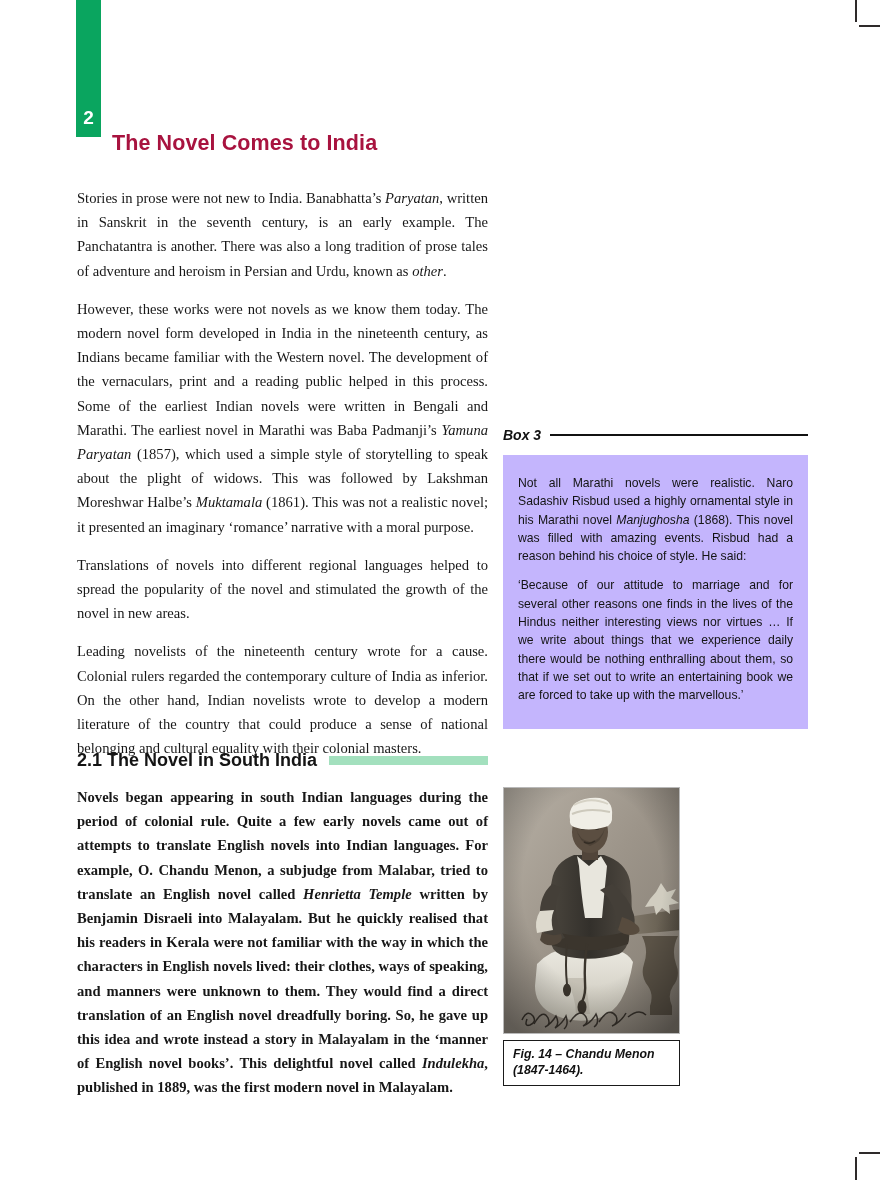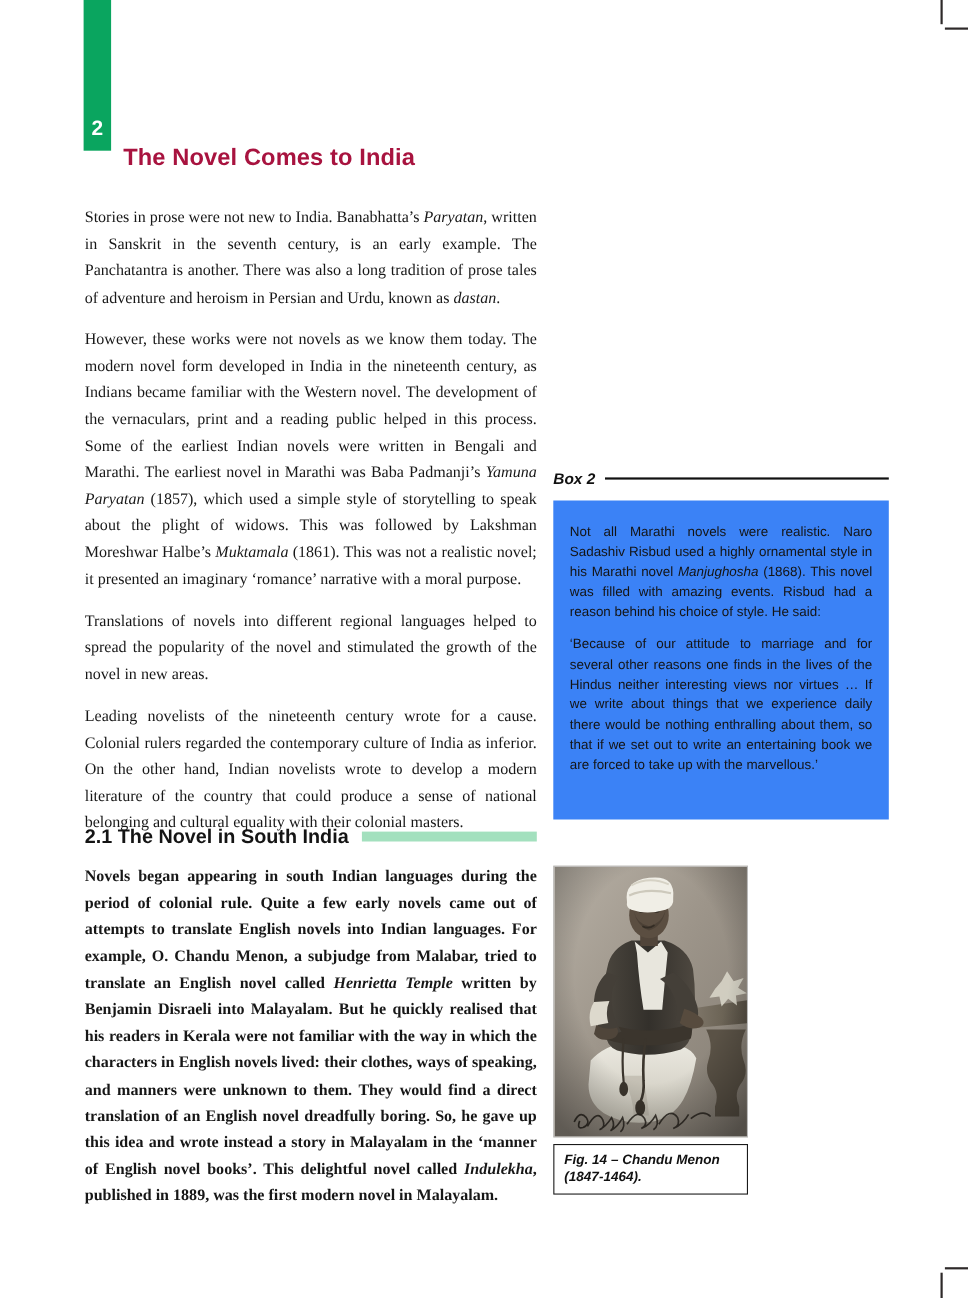--- a/index.html
+++ b/index.html
@@ -129,22 +129,22 @@
     white-space: nowrap;
   }
   .box-rule {
     flex: 1 1 auto;
     height: 2.5px;
     background: #111111;
     margin-left: 9px;
   }
   .box-body {
     margin-top: 10px;
-    background: #3b82f6;
-    padding: 19px 15px 24px 15px;
+    background: #c4b5fd;
+    padding: 19px 15px 8px 15px;
   }
   .box-para {
     font-family: "Liberation Sans", sans-serif;
     font-size: 12.2px;
     line-height: 18.3px;
     text-align: justify;
     color: #141414;
     margin: 0 0 11px 0;
   }
   .box-para:last-child { margin-bottom: 16px; }
@@ -190,29 +190,29 @@
 <div class="cropmark cm-tr-v"></div>
 <div class="cropmark cm-tr-h"></div>
 <div class="cropmark cm-br-h"></div>
 <div class="cropmark cm-br-v"></div>
 
 <div class="chapter-bar"></div>
 <div class="chapter-num">2</div>
 <div class="chapter-title">The Novel Comes to India</div>
 
 <div class="text-column">
-  <p class="body-para">Stories in prose were not new to India. Banabhatta’s <em>Paryatan</em>, written in Sanskrit in the seventh century, is an early example. The Panchatantra is another. There was also a long tradition of prose tales of adventure and heroism in Persian and Urdu, known as <em>dastan</em>.</p>
+  <p class="body-para">Stories in prose were not new to India. Banabhatta’s <em>Paryatan</em>, written in Sanskrit in the seventh century, is an early example. The Panchatantra is another. There was also a long tradition of prose tales of adventure and heroism in Persian and Urdu, known as <em>other</em>.</p>
   <p class="body-para">However, these works were not novels as we know them today. The modern novel form developed in India in the nineteenth century, as Indians became familiar with the Western novel. The development of the vernaculars, print and a reading public helped in this process. Some of the earliest Indian novels were written in Bengali and Marathi. The earliest novel in Marathi was Baba Padmanji’s <em>Yamuna Paryatan</em> (1857), which used a simple style of storytelling to speak about the plight of widows. This was followed by Lakshman Moreshwar Halbe’s <em>Muktamala</em> (1861). This was not a realistic novel; it presented an imaginary ‘romance’ narrative with a moral purpose.</p>
   <p class="body-para">Translations of novels into different regional languages helped to spread the popularity of the novel and stimulated the growth of the novel in new areas.</p>
   <p class="body-para">Leading novelists of the nineteenth century wrote for a cause. Colonial rulers regarded the contemporary culture of India as inferior. On the other hand, Indian novelists wrote to develop a modern literature of the country that could produce a sense of national belonging and cultural equality with their colonial masters.</p>
 </div>
 
 <div class="box-wrap">
   <div class="box-header">
-    <span class="box-label">Box 2</span>
+    <span class="box-label">Box 3</span>
     <span class="box-rule"></span>
   </div>
   <div class="box-body">
     <p class="box-para">Not all Marathi novels were realistic. Naro Sadashiv Risbud used a highly ornamental style in his Marathi novel <em>Manjughosha</em> (1868). This novel was filled with amazing events. Risbud had a reason behind his choice of style. He said:</p>
     <p class="box-para">‘Because of our attitude to marriage and for several other reasons one finds in the lives of the Hindus neither interesting views nor virtues … If we write about things that we experience daily there would be nothing enthralling about them, so that if we set out to write an entertaining book we are forced to take up with the marvellous.’</p>
   </div>
 </div>
 
 <div class="section-head">
   <span class="section-head-text">2.1 The Novel in South India</span>

